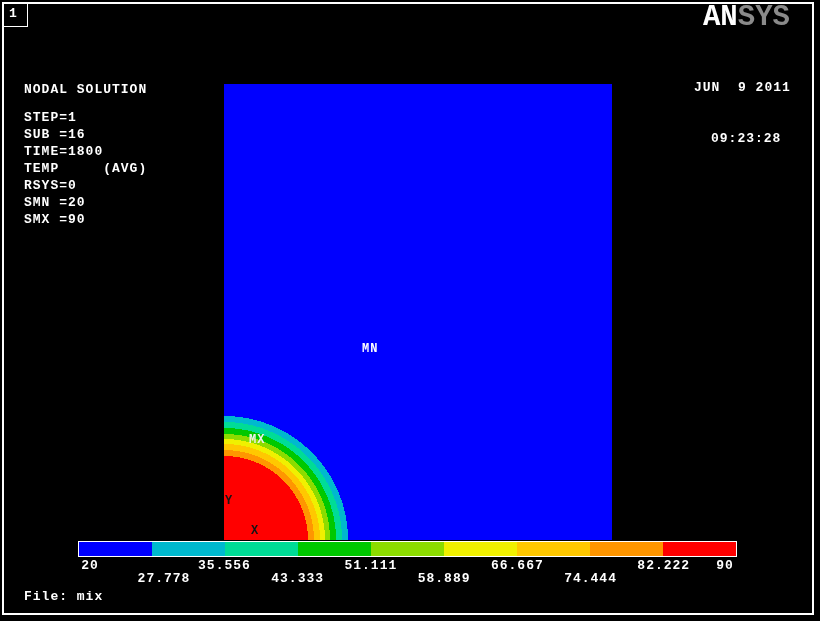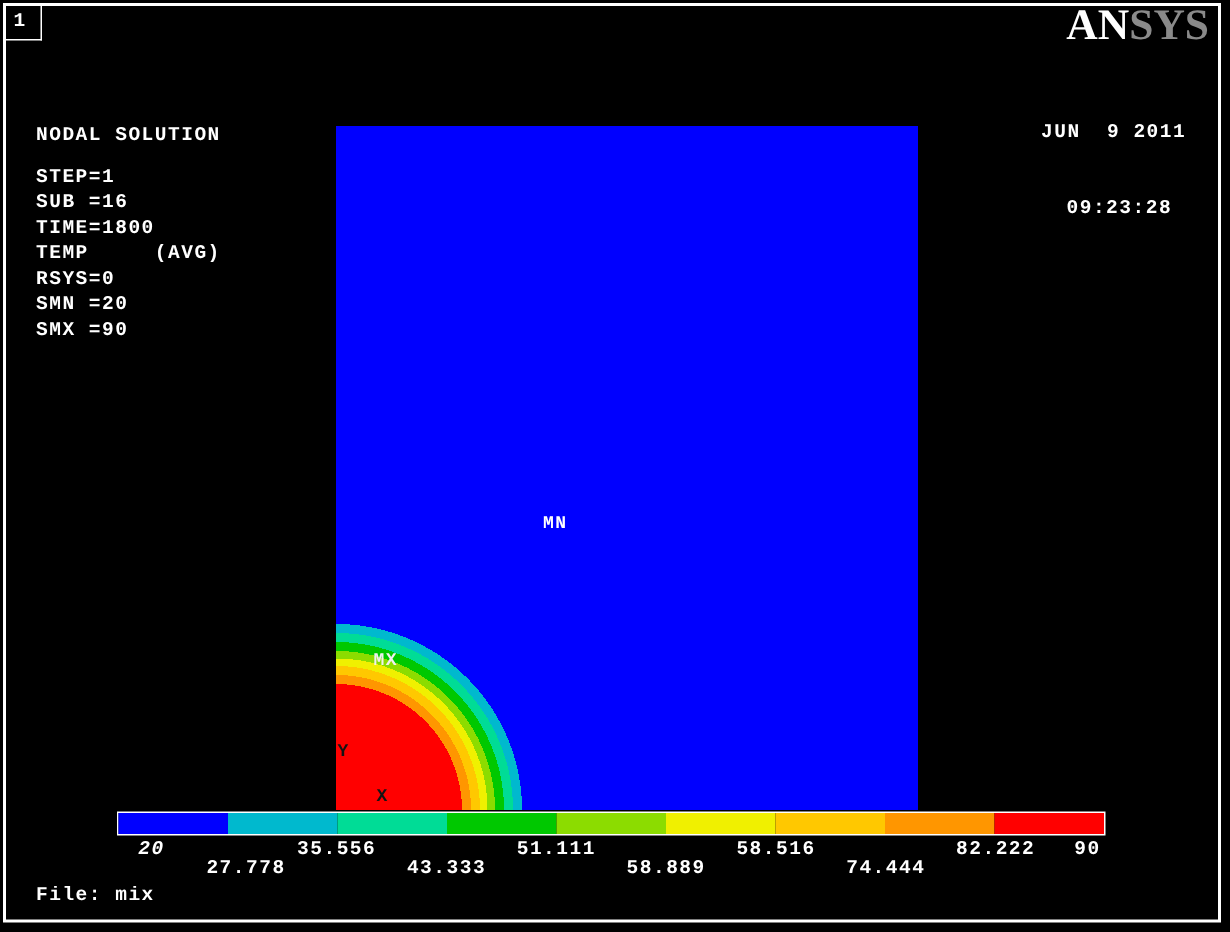--- a/index.html
+++ b/index.html
@@ -20,22 +20,22 @@
   }
   .win-num-box {
     position: absolute; left: 4px; top: 4px;
     width: 18px; height: 22px;
     border-right: 1px solid #fff;
     border-bottom: 1px solid #fff;
     font-size: 13px; font-weight: bold;
     line-height: 20px; padding-left: 5px;
   }
   .logo {
-    position: absolute; top: 3px; right: 14px;
-    font-family: Liberation Serif, serif;
+    position: absolute; top: 3px; right: 30px;
+    font-family: Liberation Mono, monospace;
     font-weight: bold; font-size: 29px; line-height: 29px;
     letter-spacing: 0px;
   }
   .logo-an { color: #ffffff; }
   .logo-sys { color: #8a8a8a; }
   .datetime {
     position: absolute; top: 45px; left: 694px;
     font-size: 13px; font-weight: bold; letter-spacing: 1px;
     line-height: 17px; white-space: pre;
   }
@@ -117,26 +117,26 @@
       <div class="legend-seg" style="background: rgb(0, 185, 206);"></div>
       <div class="legend-seg" style="background: rgb(0, 220, 150);"></div>
       <div class="legend-seg" style="background: rgb(0, 200, 0);"></div>
       <div class="legend-seg" style="background: rgb(140, 220, 0);"></div>
       <div class="legend-seg" style="background: rgb(240, 240, 0);"></div>
       <div class="legend-seg" style="background: rgb(255, 200, 0);"></div>
       <div class="legend-seg" style="background: rgb(255, 150, 0);"></div>
       <div class="legend-seg" style="background: rgb(255, 0, 0);"></div>
     </div>
   <div class="legend-labels" id="legend-labels">
-      <div class="legend-label row1" style="left: 23px; font-style: italic;">20</div>
+      <div class="legend-label row1" style="left: 12px;">20</div>
       <div class="legend-label row2" style="left: 86px;">27.778</div>
       <div class="legend-label row1" style="left: 146.444px;">35.556</div>
       <div class="legend-label row2" style="left: 219.667px;">43.333</div>
       <div class="legend-label row1" style="left: 292.889px;">51.111</div>
       <div class="legend-label row2" style="left: 366.111px;">58.889</div>
-      <div class="legend-label row1" style="left: 439.333px;">58.516</div>
+      <div class="legend-label row1" style="left: 439.333px;">66.667</div>
       <div class="legend-label row2" style="left: 512.556px;">74.444</div>
       <div class="legend-label row1" style="left: 585.778px;">82.222</div>
       <div class="legend-label row1" style="left: 647px;">90</div>
     </div>
 </div>
 
 <div class="file-label">File: mix</div>
 
 </body></html>

